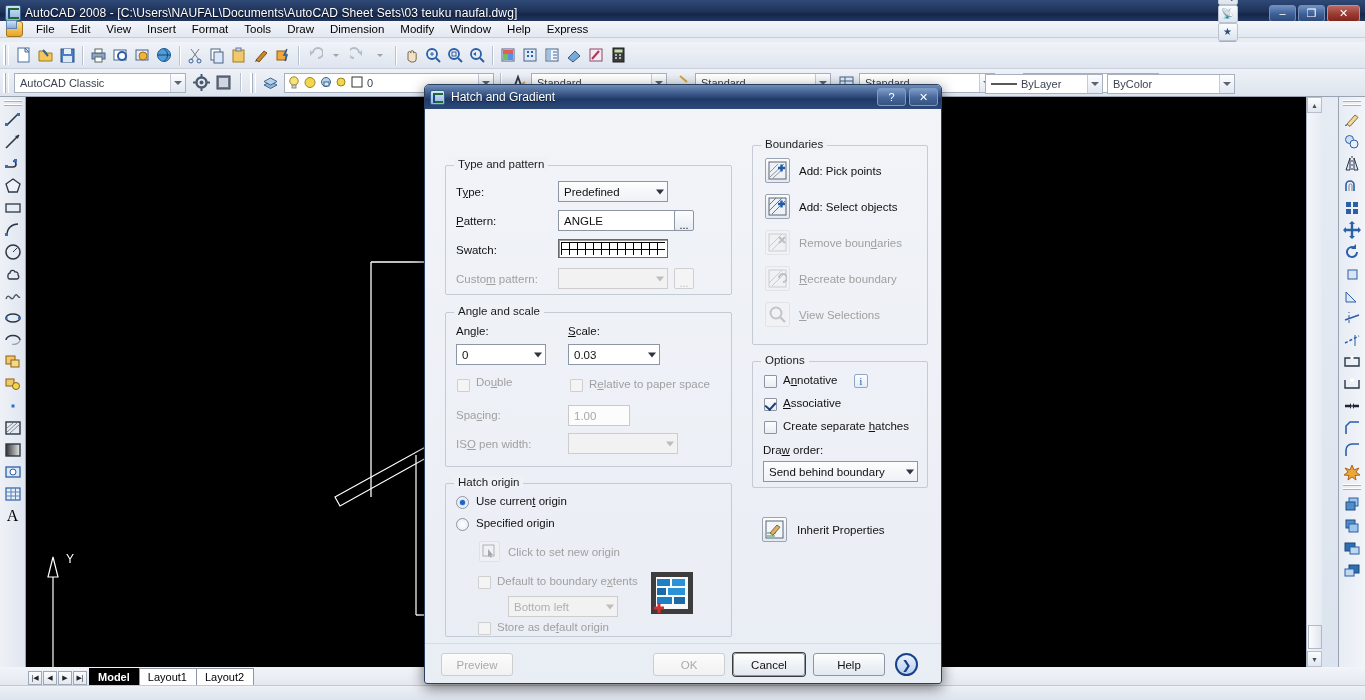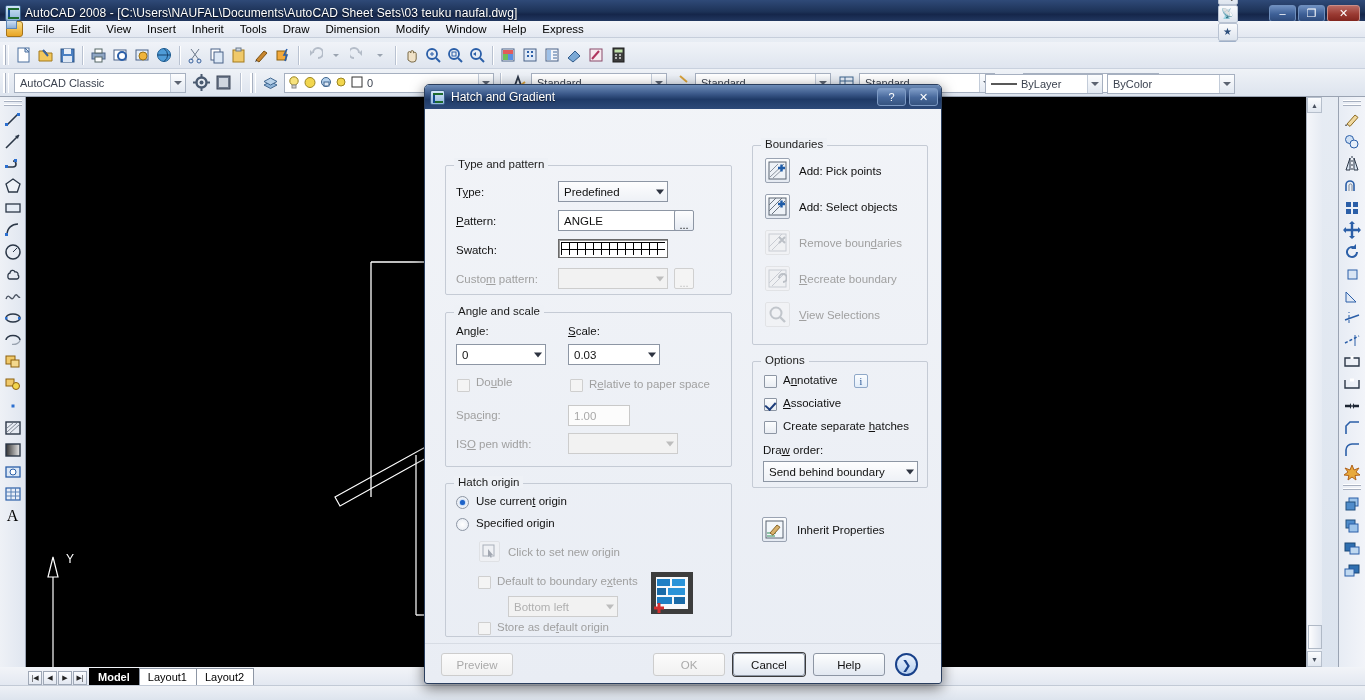--- a/index.html
+++ b/index.html
@@ -318,21 +318,21 @@
       <div class="tb-btn close">✕</div>
     </div>
   </div>
 
   <div class="menubar">
     <div class="mb-ico"></div>
     <div class="menu-item">File</div>
     <div class="menu-item">Edit</div>
     <div class="menu-item">View</div>
     <div class="menu-item">Insert</div>
-    <div class="menu-item">Inherit</div>
+    <div class="menu-item">Format</div>
     <div class="menu-item">Tools</div>
     <div class="menu-item">Draw</div>
     <div class="menu-item">Dimension</div>
     <div class="menu-item">Modify</div>
     <div class="menu-item">Window</div>
     <div class="menu-item">Help</div>
     <div class="menu-item">Express</div>
 
     <div class="help-box">
       <input class="help-input" placeholder="Type a question for help" style="">

